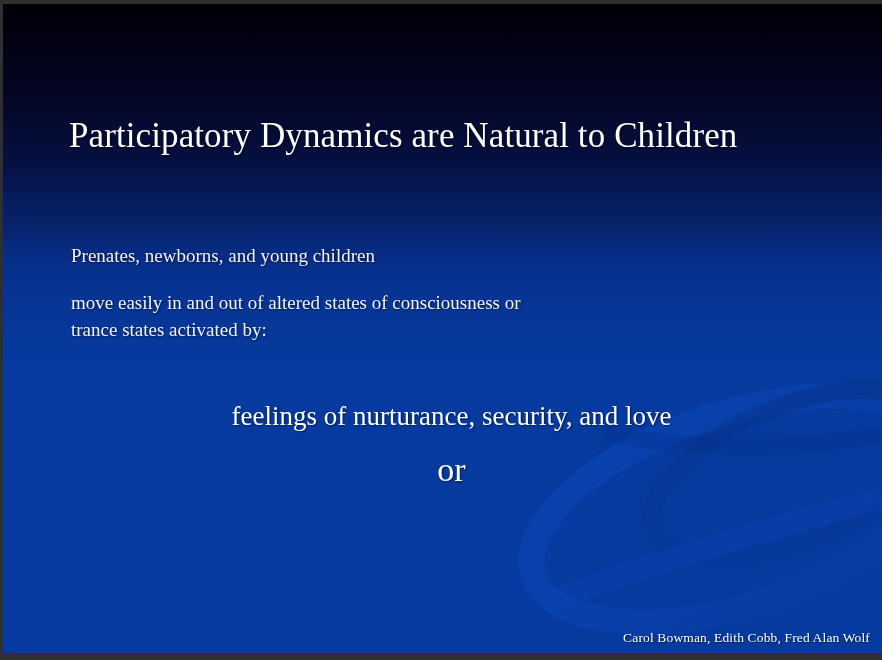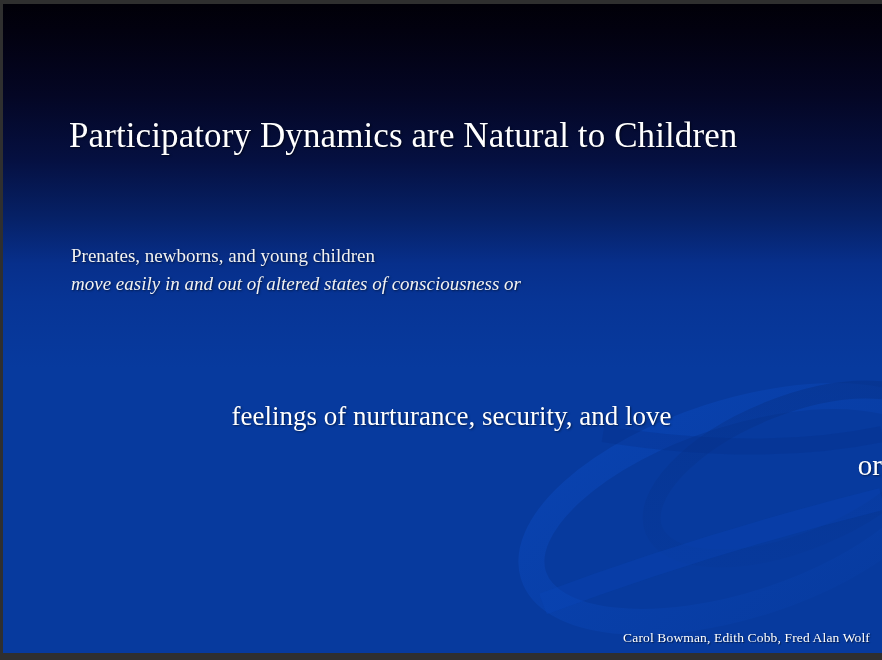--- a/index.html
+++ b/index.html
@@ -84,42 +84,40 @@
     width: 760px;
     font-size: 19px;
     line-height: 1.45;
     color: #f2f2f2;
     text-shadow: 1px 1px 2px rgba(0,0,0,0.5);
   }
   .body-block p {
     margin: 0;
   }
   .body-block .para-gap {
-    margin-top: 0;
-    font-style: italic;
+    margin-top: 19px;
   }
 
   .centered-block {
     position: absolute;
     left: 0;
     right: 0;
     top: 388px;
     text-align: center;
     font-size: 27px;
     line-height: 1.78;
     color: #ffffff;
     text-shadow: 1px 1px 2px rgba(0,0,0,0.5);
     padding-left: 18px;
   }
   .centered-block p {
     margin: 0;
   }
   .centered-block .connector {
-    font-size: 29px;
-    text-align: right;
+    font-size: 34px;
   }
 
   .attribution {
     position: absolute;
     right: 12px;
     top: 626px;
     font-size: 13.5px;
     color: #ffffff;
     letter-spacing: 0.15px;
     text-shadow: 1px 1px 1px rgba(0,0,0,0.5);
@@ -151,20 +149,21 @@
       </svg>
     </div>
 
     <div class="content">
 
       <div class="slide-title">Participatory Dynamics are Natural to Children</div>
 
       <div class="body-block">
         <p>Prenates, newborns, and young children</p>
         <p class="para-gap">move easily in and out of altered states of consciousness or</p>
+        <p>trance states activated by:</p>
       </div>
 
       <div class="centered-block">
         <p>feelings of nurturance, security, and love</p>
         <p class="connector">or</p>
       </div>
 
       <div class="attribution">Carol Bowman, Edith Cobb, Fred Alan Wolf</div>
 
     </div>

